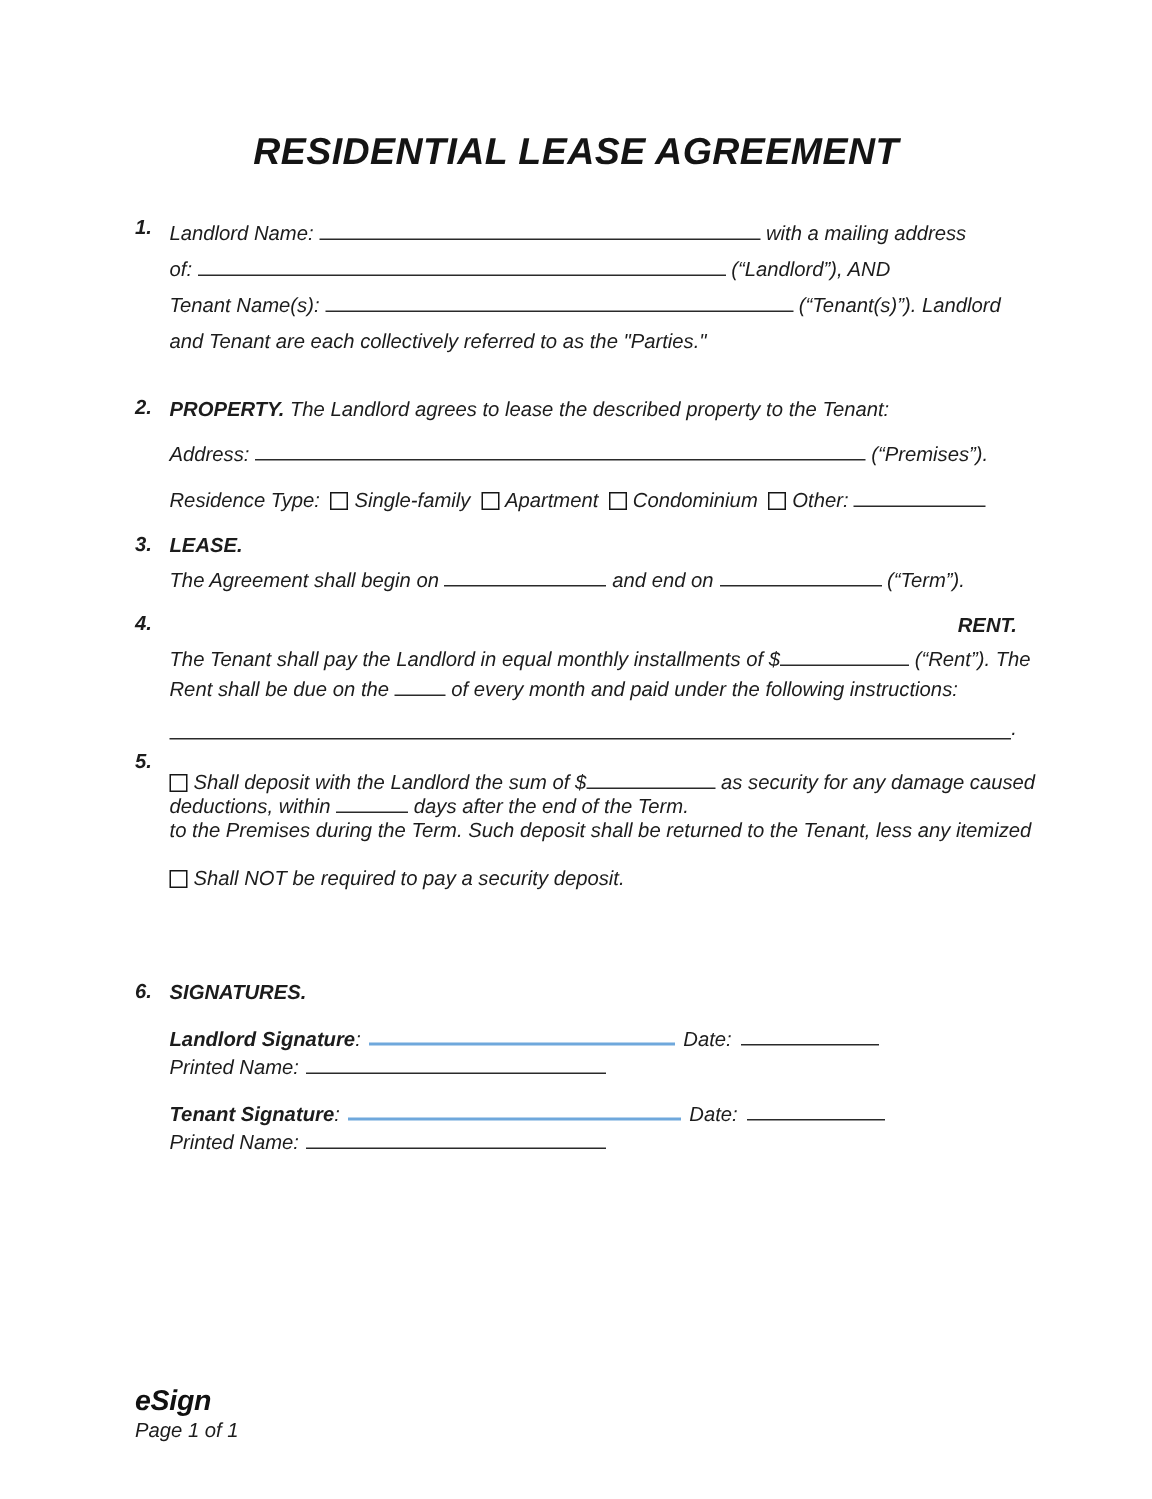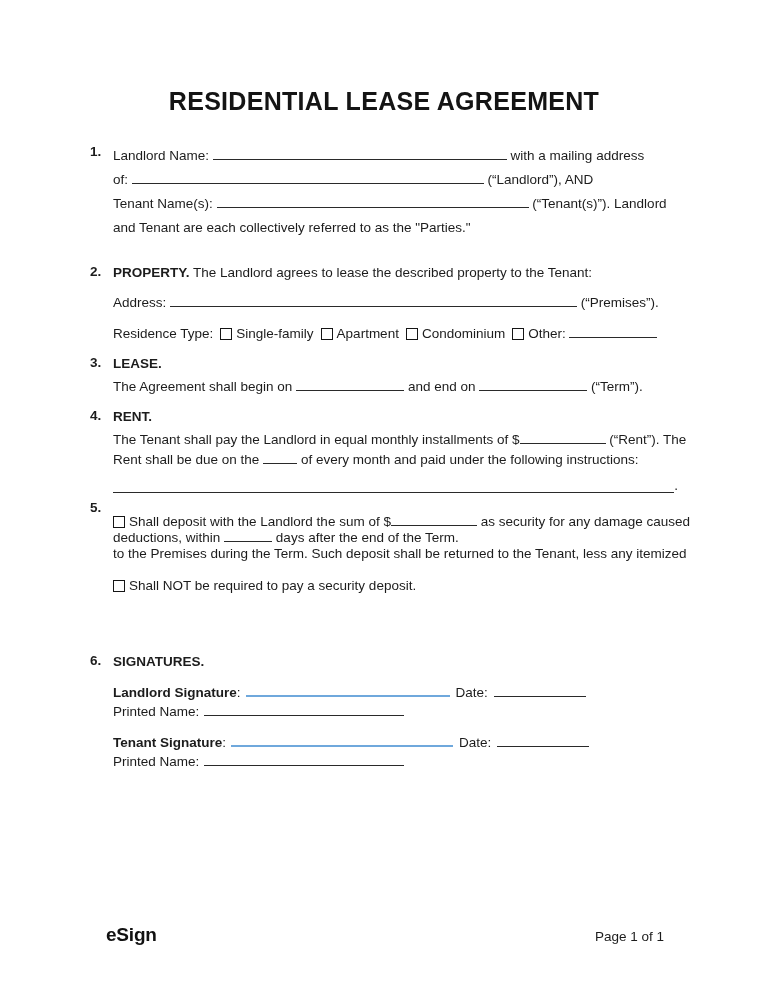--- a/index.html
+++ b/index.html
@@ -6,20 +6,21 @@
   html, body { background: #ffffff; }
   body { font-family: "Liberation Sans", sans-serif; }
   .page {
     position: relative;
     width: 768px;
     height: 999px;
     background: #ffffff;
     color: #1c1c1c;
     font-size: 13.5px;
     overflow: hidden;
+    font-style: italic;
   }
   .content { padding: 88px 90px 0 90px; }
   .title {
     font-size: 25px;
     font-weight: bold;
     text-align: center;
     line-height: 27px;
     letter-spacing: 0.3px;
     color: #141414;
   }
@@ -60,47 +61,48 @@
   .sec-property .hdln { line-height: 17px; }
   .row-address { margin-top: 13px; line-height: 17px; }
   .row-residence { margin-top: 14px; line-height: 17px; }
   .row-residence .cb { margin-left: 7px; margin-right: 4px; }
 
   .sec-term { margin-top: 13px; }
   .sec-term .hdln { line-height: 17px; }
   .row-term { margin-top: 6px; line-height: 17px; }
 
   .sec-rent { margin-top: 13px; }
-  .sec-rent .hdln { line-height: 17px; }
+  .sec-rent .hdln { line-height: 17px; text-align: right; }
   .rent-body { margin-top: 5px; line-height: 20px; }
   .row-instr-line { display: flex; align-items: flex-end; margin-top: 9px; height: 14px; line-height: 14px; }
 
   .sec-deposit { margin-top: 7px; }
   .sec-deposit .hdln { line-height: 17px; }
   .dep-opt1 { margin-top: 14px; line-height: 16px; }
   .dep-opt1 .cb { margin-right: 4px; }
   .dep-opt2 { margin-top: 16px; line-height: 16px; }
   .dep-opt2 .cb { margin-right: 4px; }
 
   .sec-signatures { margin-top: 59px; }
   .sec-signatures .hdln { line-height: 17px; }
   .row-sig { margin-top: 14px; line-height: 17px; }
   .row-printed { margin-top: 2px; line-height: 17px; }
   .row-sig .bl.sig { margin: 0 6px 0 5px; }
   .row-sig .bl.date { margin-left: 6px; }
   .row-printed .bl { margin-left: 5px; }
 
   .footer {
     position: absolute;
-    left: 106px;
+    left: 90px;
     right: 104px;
     top: 924px;
     display: flex;
     justify-content: space-between;
     align-items: baseline;
+    flex-direction: column;
   }
   .brand { font-size: 19px; font-weight: bold; color: #111; letter-spacing: -0.2px; }
   .pageno { font-size: 13.5px; color: #1c1c1c; }
 </style>
 </head>
 <body>
 
 <div class="page">
   <div class="content">
 

